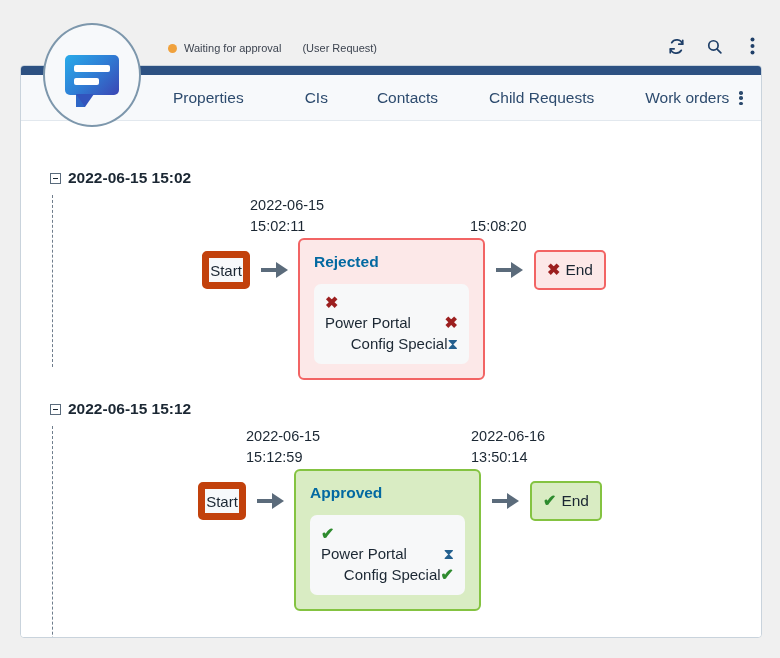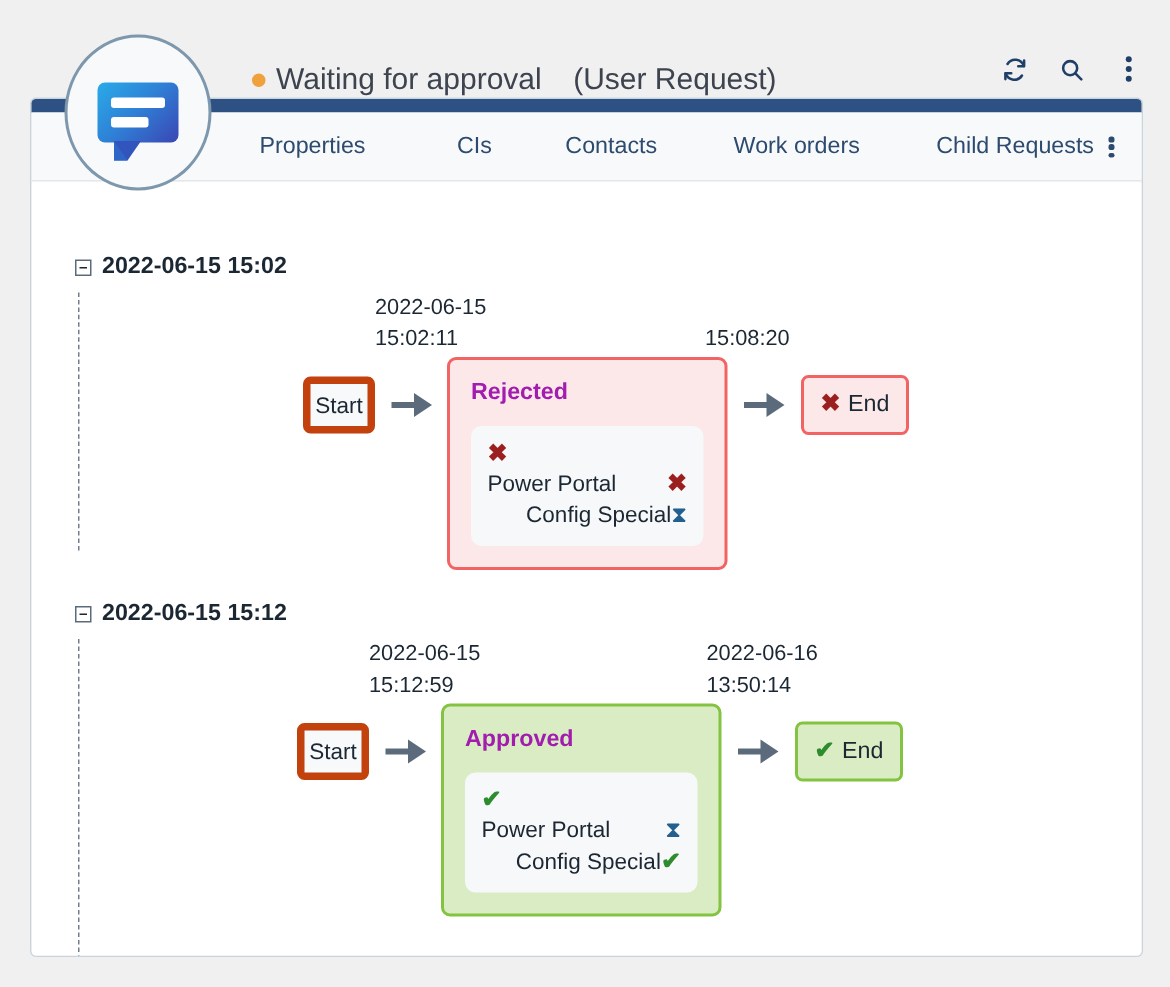--- a/index.html
+++ b/index.html
@@ -39,21 +39,21 @@
     letter-spacing: 0.2px;
   }
 
   .status-line {
     position: absolute;
     left: 168px;
     top: 42px;
     display: flex;
     align-items: center;
     gap: 7px;
-    font-size: 20px;
+    font-size: 11px;
     color: #3d4450;
   }
   .status-dot {
     width: 9px; height: 9px;
     border-radius: 50%;
     background: #f0a13c;
     display: inline-block;
     flex: 0 0 auto;
   }
   .status-text { color: #3d4450; }
@@ -223,21 +223,21 @@
     font-size: 14.5px;
     color: #1b2733;
     line-height: 21px;
     white-space: nowrap;
   }
 
   
   .start-chip {
     width: 48px;
     height: 38px;
-    border: 5px solid #c2410c;
+    border: 7px solid #c2410c;
     border-radius: 5px;
     background: #f7f9fb;
     color: #1b2733;
     font-size: 15px;
     display: flex;
     align-items: center;
     justify-content: center;
     cursor: pointer;
   }
 
@@ -265,21 +265,21 @@
     border: 2px solid;
     padding: 13px 14px 14px 14px;
     position: relative;
   }
   .panel.rejected { background: #fce8e8; border-color: #f26464; }
   .panel.approved { background: #d9ecc3; border-color: #84c341; }
 
   .panel-title {
     font-size: 15.5px;
     font-weight: bold;
-    color: #a21caf;
+    color: #0369a1;
     margin-bottom: 13px;
   }
 
   .inner-box {
     background: #f7f8f9;
     border-radius: 7px;
     padding: 9px 11px 10px 11px;
     width: 155px;
   }
   .inner-row1 { height: 19px; line-height: 19px; }
@@ -362,22 +362,22 @@
     </div>
   </div>
 
   <div class="card">
     <div class="card-topbar"></div>
 
     <div class="tabs">
       <div class="tab" style="margin-left:150px;">Properties</div>
       <div class="tab" style="margin-left:57px;">CIs</div>
       <div class="tab" style="margin-left:45px;">Contacts</div>
+      <div class="tab" style="margin-left:47px;">Child Requests</div>
       <div class="tab" style="margin-left:47px;">Work orders</div>
-      <div class="tab" style="margin-left:47px;">Child Requests</div>
       <div class="tabs-kebab">
         <i></i>
           <i></i>
           <i></i>
       </div>
     </div>
 
     <div class="body">
 
       <div class="group">

